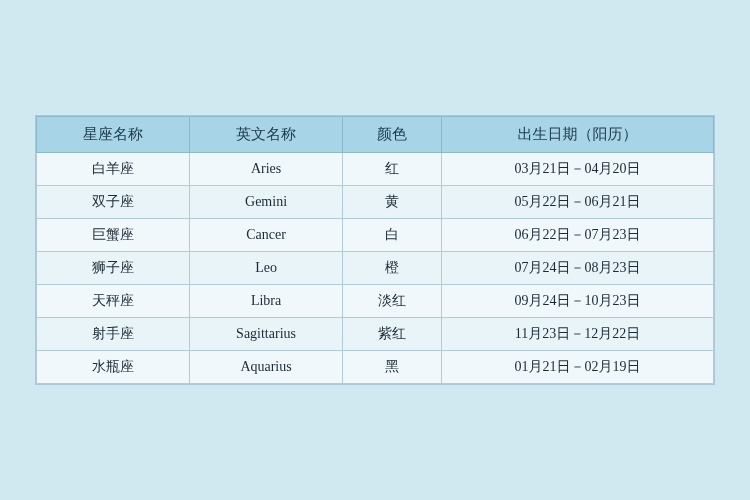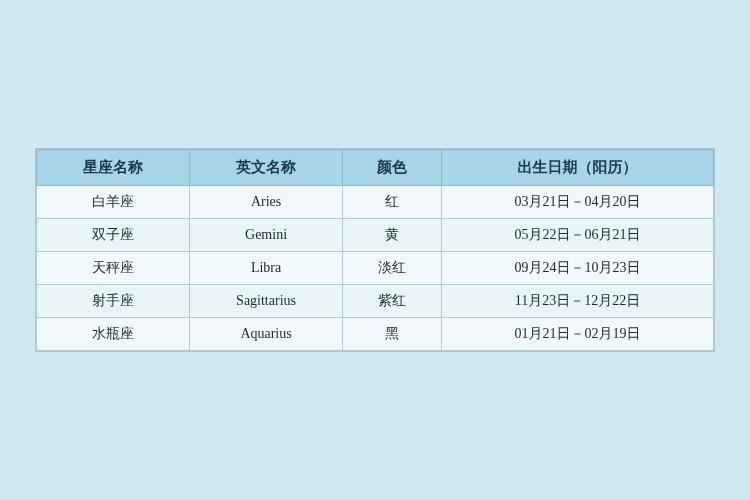--- a/index.html
+++ b/index.html
@@ -31,21 +31,21 @@
     }
 
     thead tr {
       background-color: #a8d4e8;
     }
 
     thead th {
       border: 1px solid #8ab8cc;
       padding: 8px 12px;
       text-align: center;
-      font-weight: bold;
+      font-weight: normal;
       color: #1a3a4a;
       font-size: 15px;
     }
 
     tbody tr {
       background-color: #f0f8fc;
     }
 
     tbody tr:nth-child(even) {
       background-color: #e8f4f8;
@@ -83,20 +83,32 @@
           <td>红</td>
           <td>03月21日－04月20日</td>
         </tr>
         <tr>
           <td>双子座</td>
           <td>Gemini</td>
           <td>黄</td>
           <td>05月22日－06月21日</td>
         </tr>
         <tr>
+          <td>巨蟹座</td>
+          <td>Cancer</td>
+          <td>白</td>
+          <td>06月22日－07月23日</td>
+        </tr>
+        <tr>
+          <td>狮子座</td>
+          <td>Leo</td>
+          <td>橙</td>
+          <td>07月24日－08月23日</td>
+        </tr>
+        <tr>
           <td>天秤座</td>
           <td>Libra</td>
           <td>淡红</td>
           <td>09月24日－10月23日</td>
         </tr>
         <tr>
           <td>射手座</td>
           <td>Sagittarius</td>
           <td>紫红</td>
           <td>11月23日－12月22日</td>

